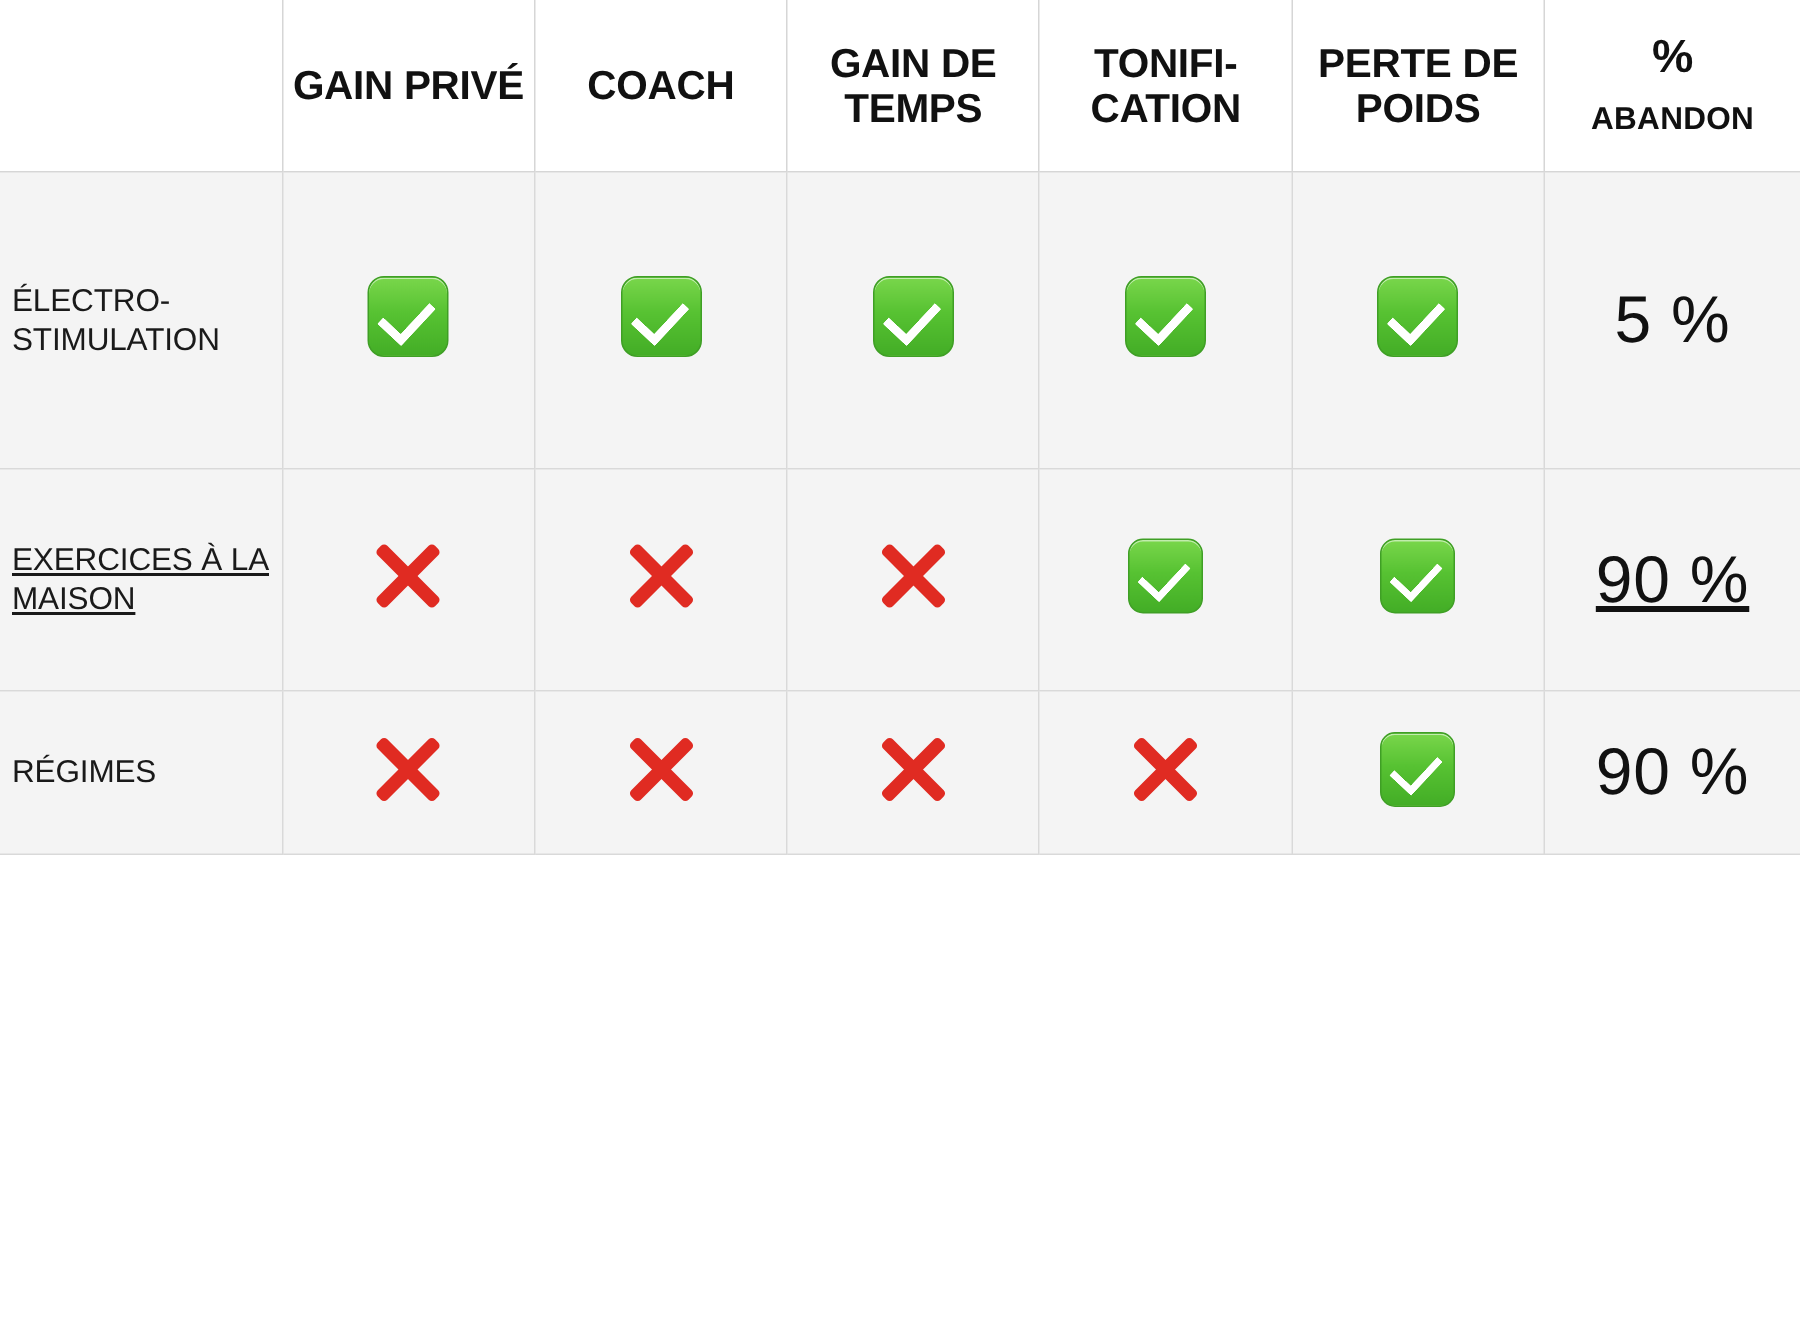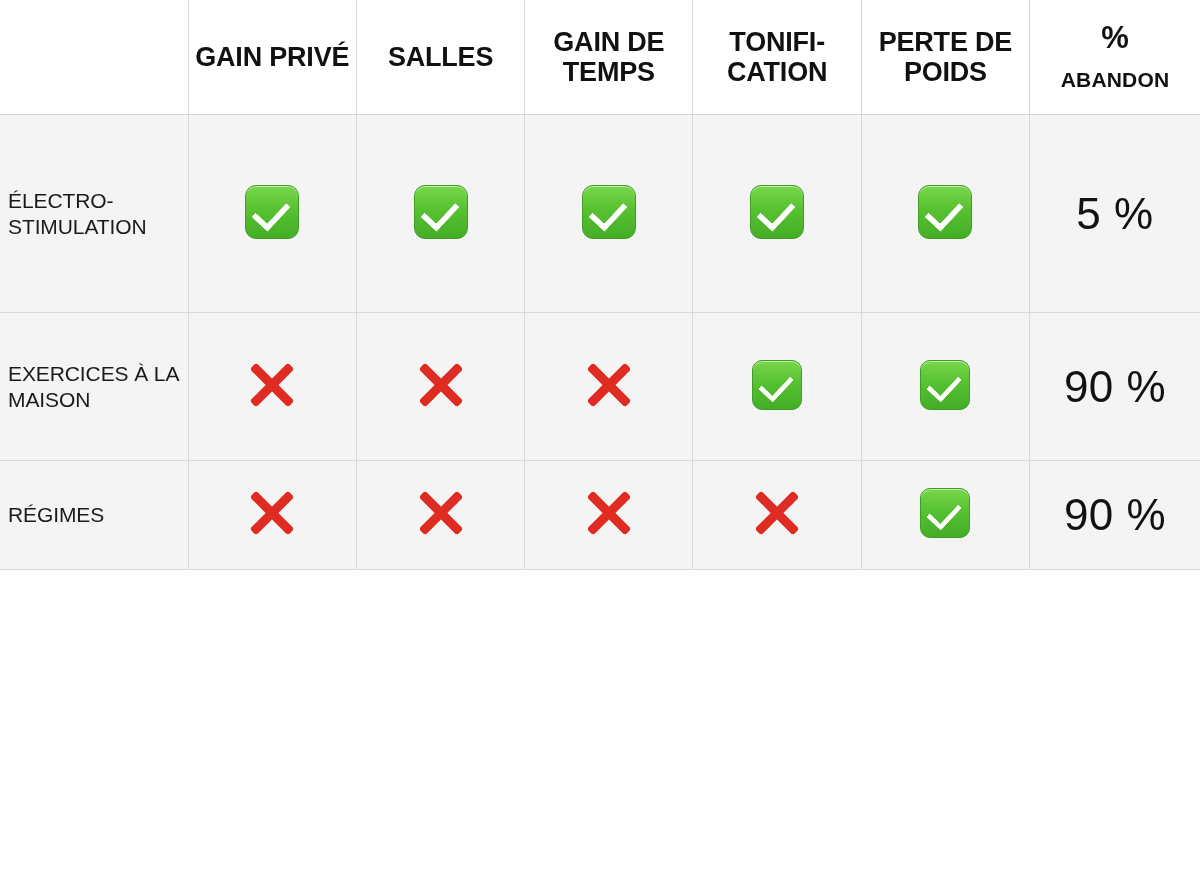--- a/index.html
+++ b/index.html
@@ -86,21 +86,21 @@
   tbody td.valuecell {
     border-right: none;
     font-size: 44px;
     letter-spacing: 0.5px;
     color: #111;
     font-weight: 400;
   }
 
   tr.r-1 td { height: 195px; }
   tr.r-2 td { height: 195px; }
-  tr.r-3 td { height: 145px; }
+  tr.r-3 td { height: 145px; text-decoration: underline; }
   tr.r-4 td { height: 145px; }
   tr.r-5 td { height: 106px; }
 
   
   .icon-wrap {
     display: inline-block;
     line-height: 0;
   }
   .check-box {
     display: inline-block;
@@ -169,21 +169,21 @@
     <col class="col-feature">
     <col class="col-feature">
     <col class="col-feature">
     <col class="col-last">
   </colgroup>
 
   <thead>
     <tr>
       <th class="corner"></th>
       <th>GAIN PRIVÉ</th>
-      <th>SALLES</th>
+      <th>COACH</th>
       <th>GAIN DE TEMPS</th>
       <th>TONIFI-CATION</th>
       <th>PERTE DE POIDS</th>
       <th class="last-head">
         <span class="pct-head-big">%</span>
         <span class="pct-head-small">ABANDON</span>
       </th>
     </tr>
   </thead>
 

